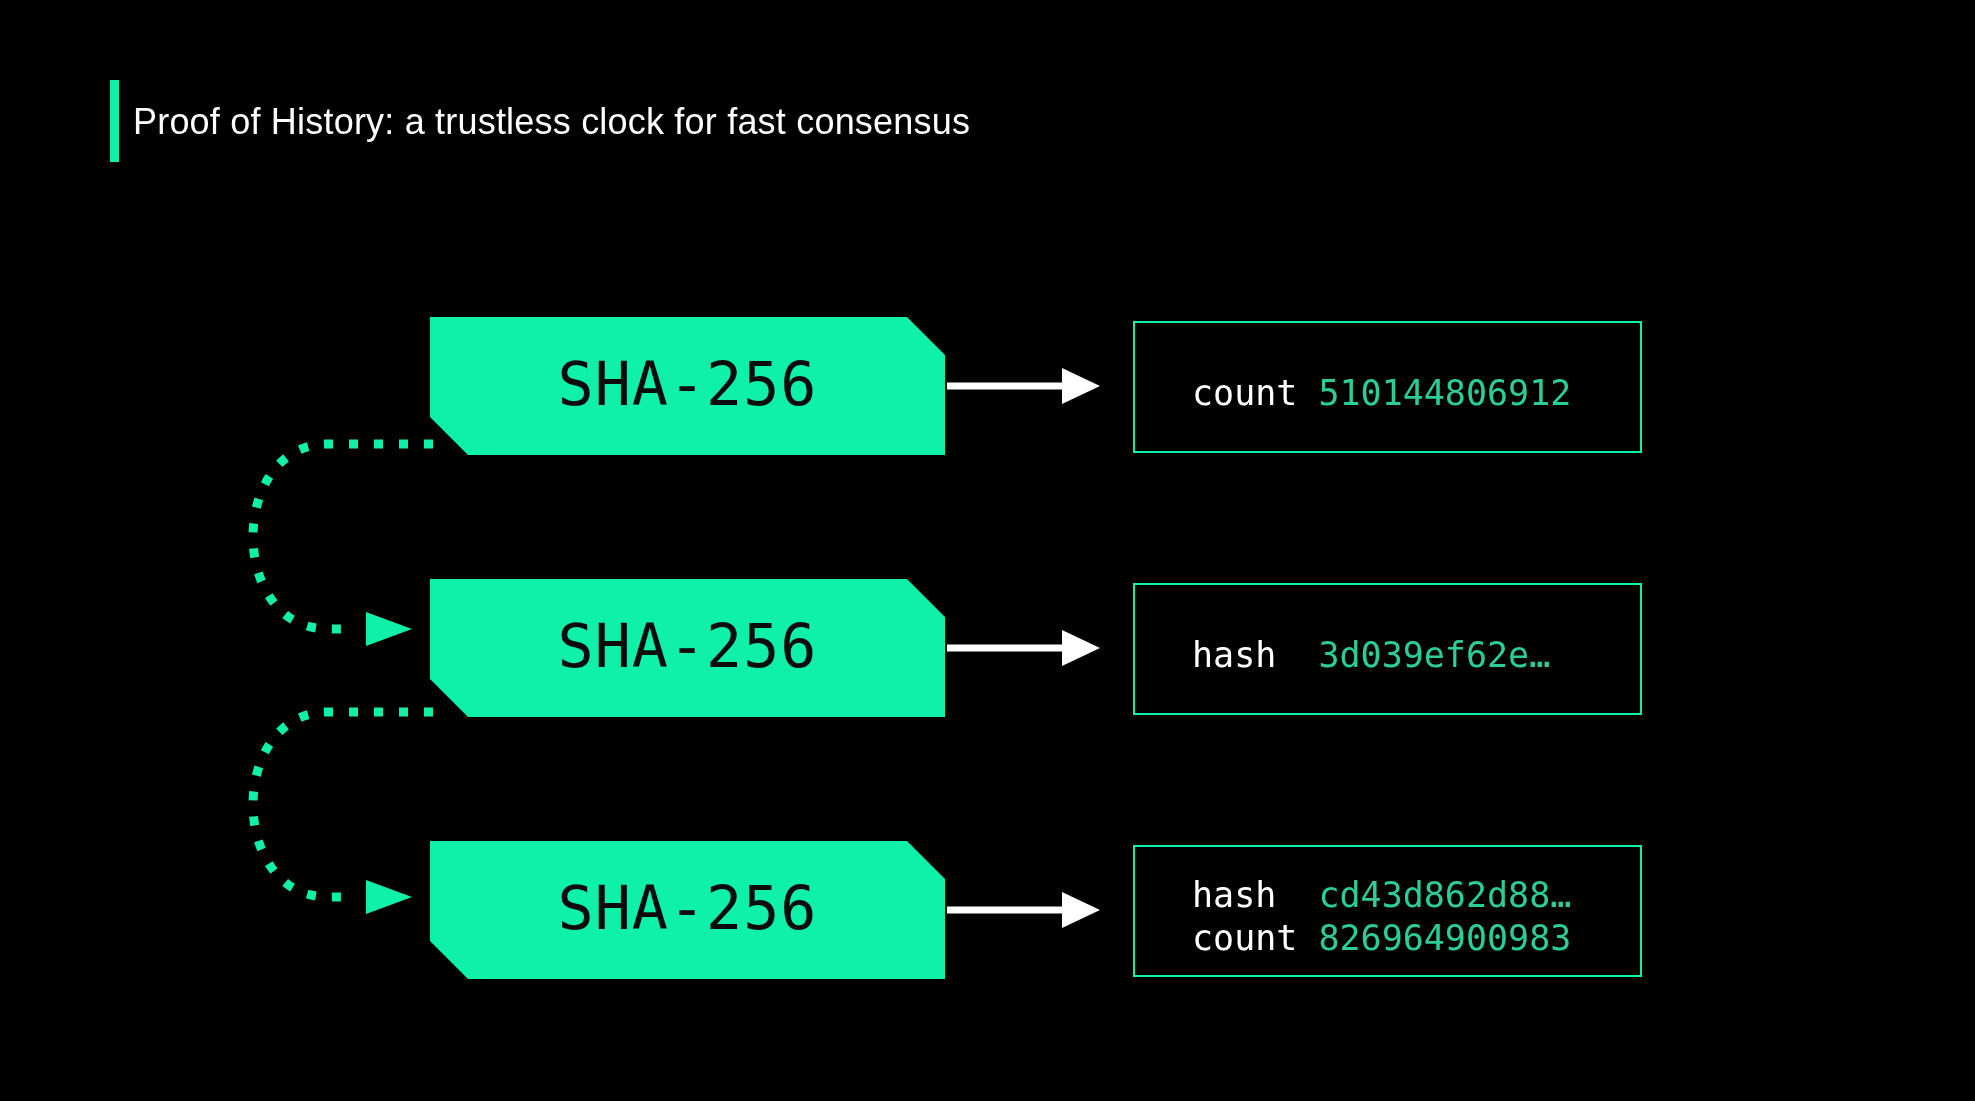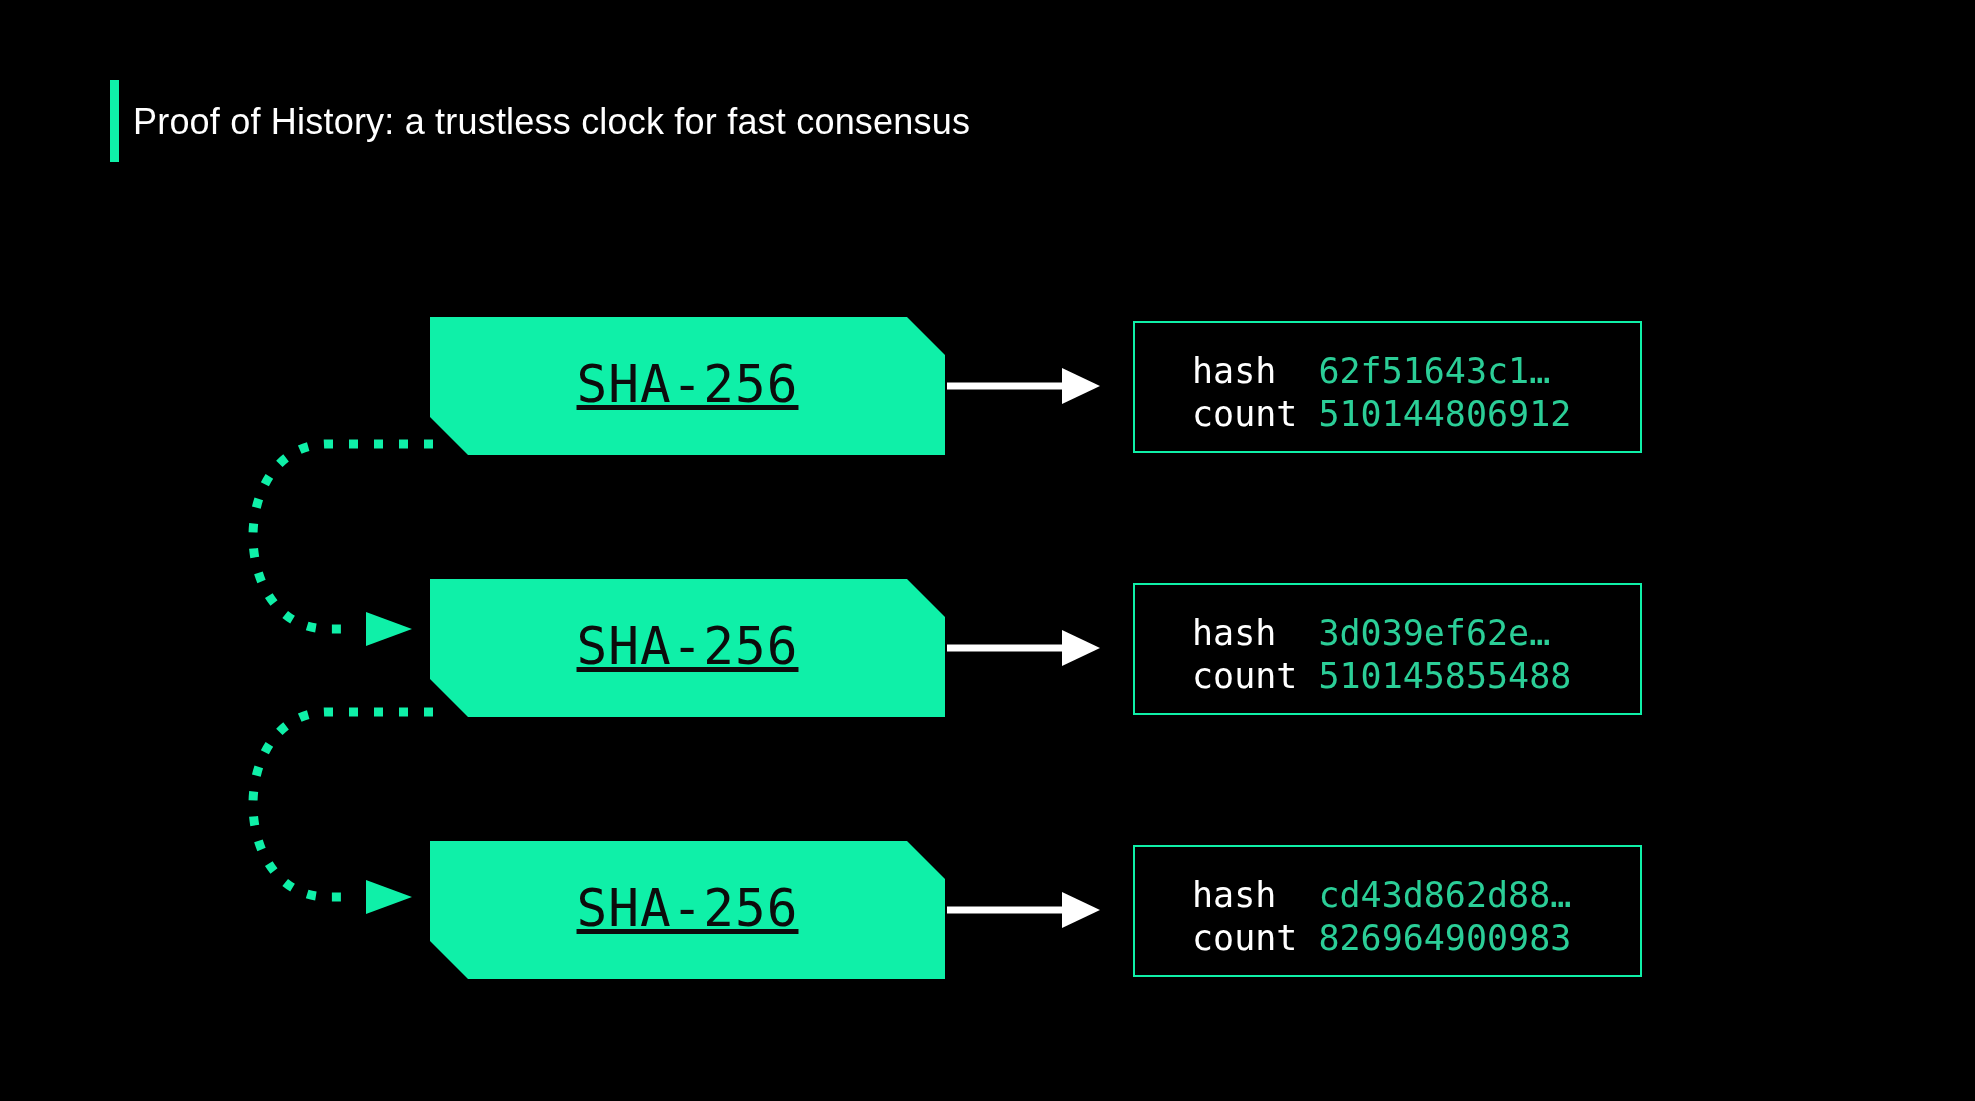--- a/index.html
+++ b/index.html
@@ -35,24 +35,23 @@
   
   .sha-block{
     position:absolute;left:430px;width:515px;height:138px;
     background:var(--accent);
     clip-path:polygon(0 0, calc(100% - 38px) 0, 100% 38px, 100% 100%, 38px 100%, 0 calc(100% - 38px));
     display:flex;align-items:center;justify-content:center;
   }
   .sha-block .sha-label{
     color:var(--block-text);
     font-family:"DejaVu Sans Mono",monospace;
-    font-size:51px;font-weight:400;
+    font-size:60px;font-weight:400;
     letter-spacing:1px;
     transform:translateY(-2px);
-    text-decoration:underline;
   }
   .row-0{top:317px;}
   .row-1{top:579px;}
   .row-2{top:841px;}
 
   
   .h-arrow{position:absolute;left:946px;width:200px;height:40px;}
   .h-arrow.row-0{top:366px;}
   .h-arrow.row-1{top:628px;}
   .h-arrow.row-2{top:890px;}
@@ -97,39 +96,37 @@
   <h1 class="page-title">Proof of History: a trustless clock for fast consensus</h1>
 
   <div class="sha-block row-0">
     <span class="sha-label">SHA-256</span>
   </div>
   <svg class="h-arrow row-0" viewBox="0 0 200 40">
     <line x1="1" y1="20" x2="116" y2="20"></line>
     <polygon points="116,2 116,38 154,20"></polygon>
   </svg>
   <div class="info-box row-0">
-    <div class="info-line"><span class="lbl">hash</span><span class="val">62f51643c1…</span></div>
     <div class="info-line"><span class="lbl">count</span><span class="val">510144806912</span></div>
   </div>
 
   <svg class="loop-arrow c-0" viewBox="0 0 210 240">
     <path d="M 205 12 H 100 C 0 12 0 197 100 197 H 126"></path>
     <polygon points="138,180 138,214 184,197"></polygon>
   </svg>
 
   <div class="sha-block row-1">
     <span class="sha-label">SHA-256</span>
   </div>
   <svg class="h-arrow row-1" viewBox="0 0 200 40">
     <line x1="1" y1="20" x2="116" y2="20"></line>
     <polygon points="116,2 116,38 154,20"></polygon>
   </svg>
   <div class="info-box row-1">
     <div class="info-line"><span class="lbl">hash</span><span class="val">3d039ef62e…</span></div>
-    <div class="info-line"><span class="lbl">count</span><span class="val">510145855488</span></div>
   </div>
 
   <svg class="loop-arrow c-1" viewBox="0 0 210 240">
     <path d="M 205 12 H 100 C 0 12 0 197 100 197 H 126"></path>
     <polygon points="138,180 138,214 184,197"></polygon>
   </svg>
 
   <div class="sha-block row-2">
     <span class="sha-label">SHA-256</span>
   </div>

